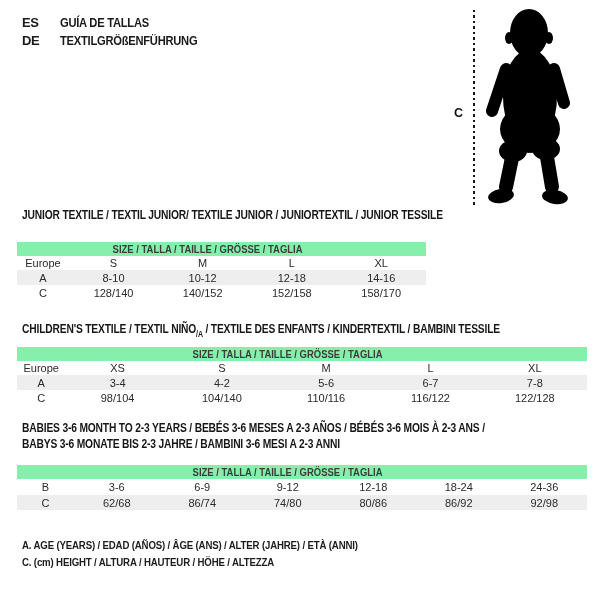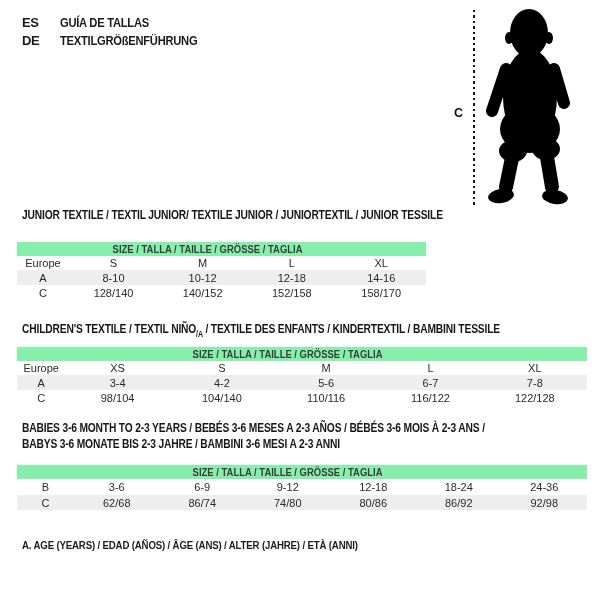--- a/index.html
+++ b/index.html
@@ -201,13 +201,16 @@
     <td>86/92</td>
     <td>92/98</td>
   </tr>
 </tbody>
   </table>
 
 <div class="footnotes">
   <div class="footnote">
       <span>A. AGE (YEARS) / EDAD (AÑOS) / ÂGE (ANS) / ALTER (JAHRE) / ETÀ (ANNI)</span>
     </div>
+  <div class="footnote">
+      <span>C. (cm) HEIGHT / ALTURA / HAUTEUR / HÖHE / ALTEZZA</span>
+    </div>
 </div>
 
 </body></html>

